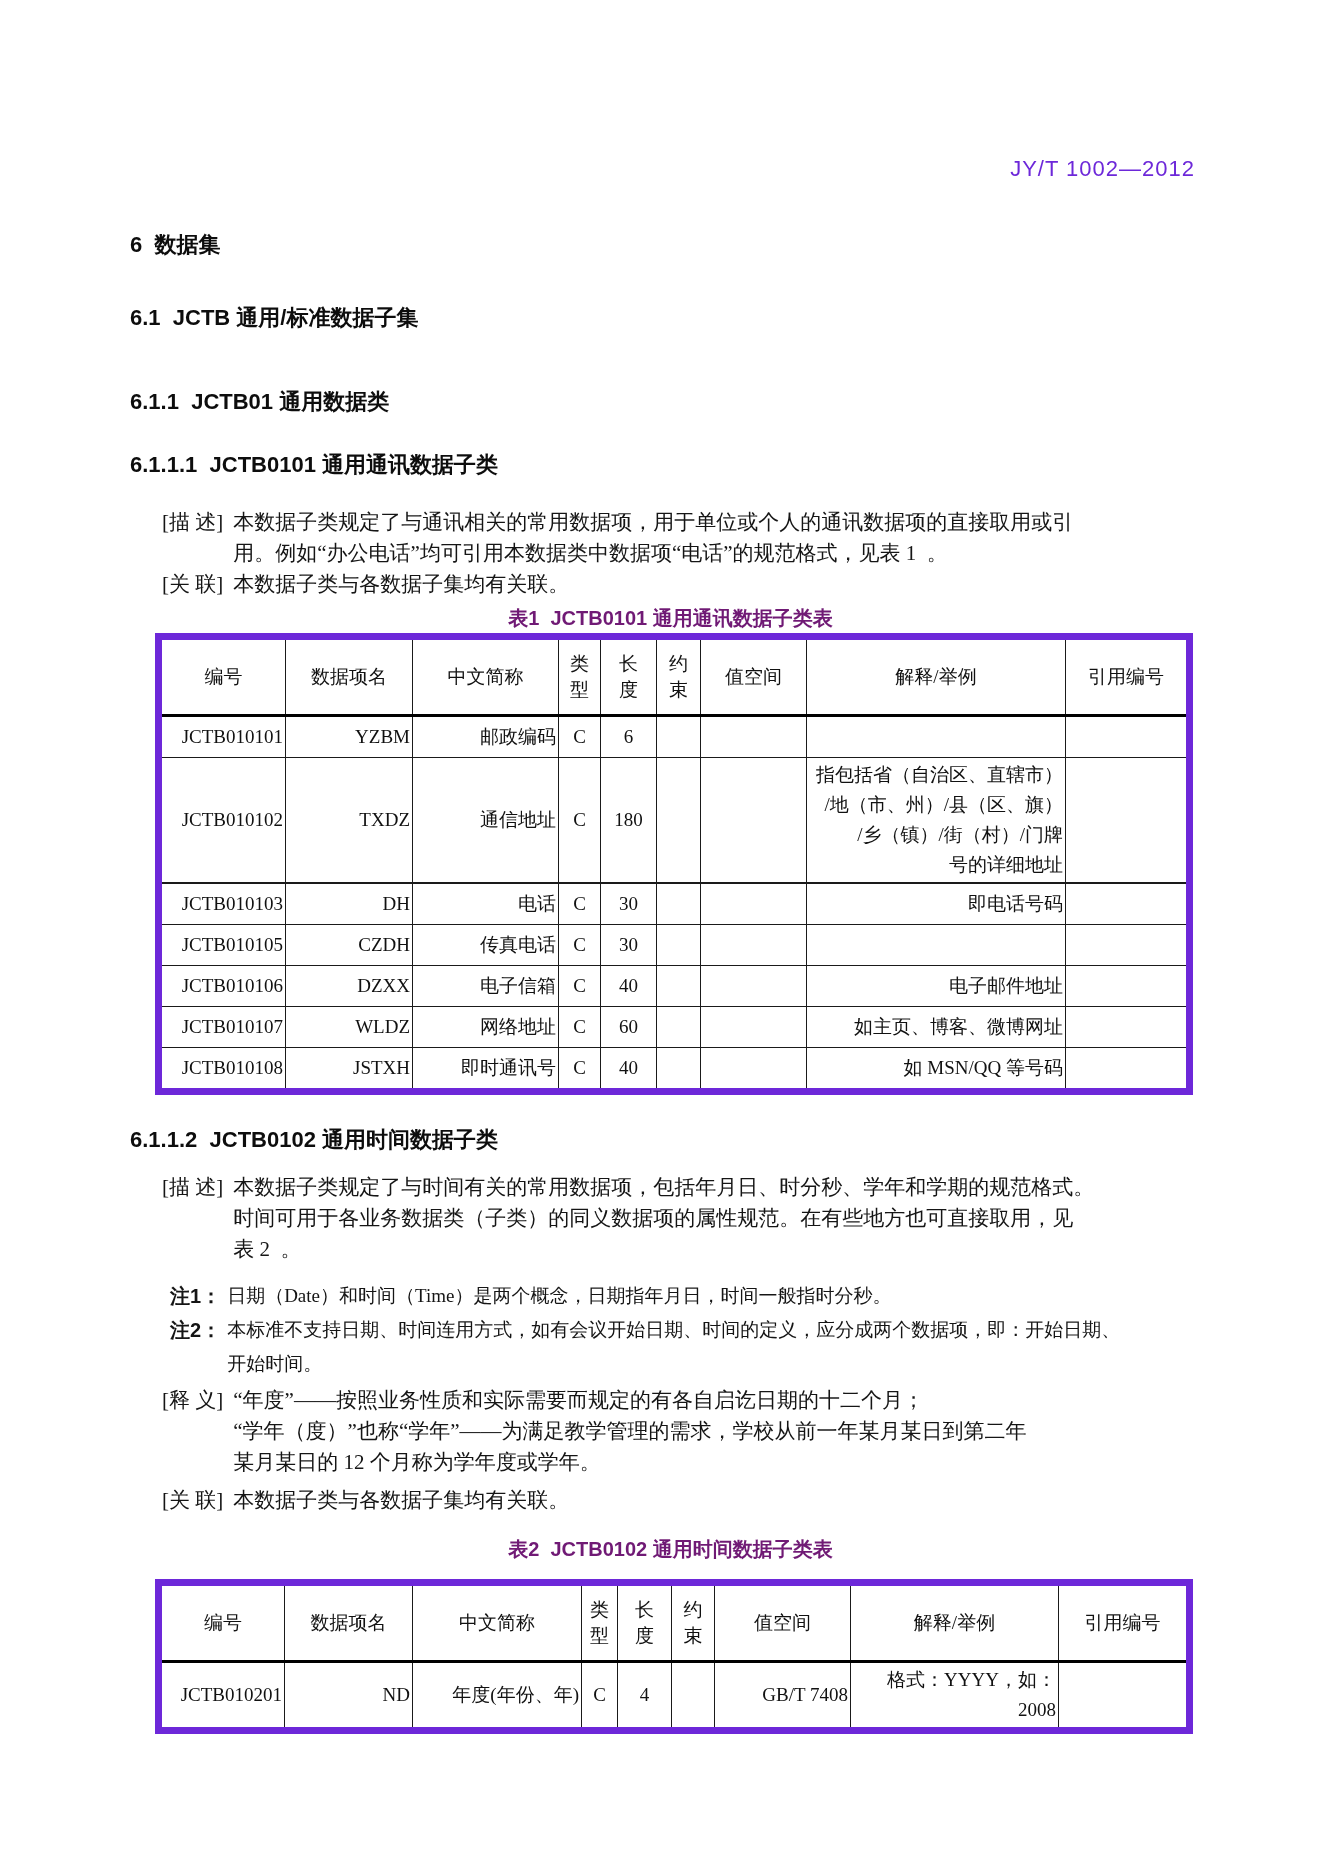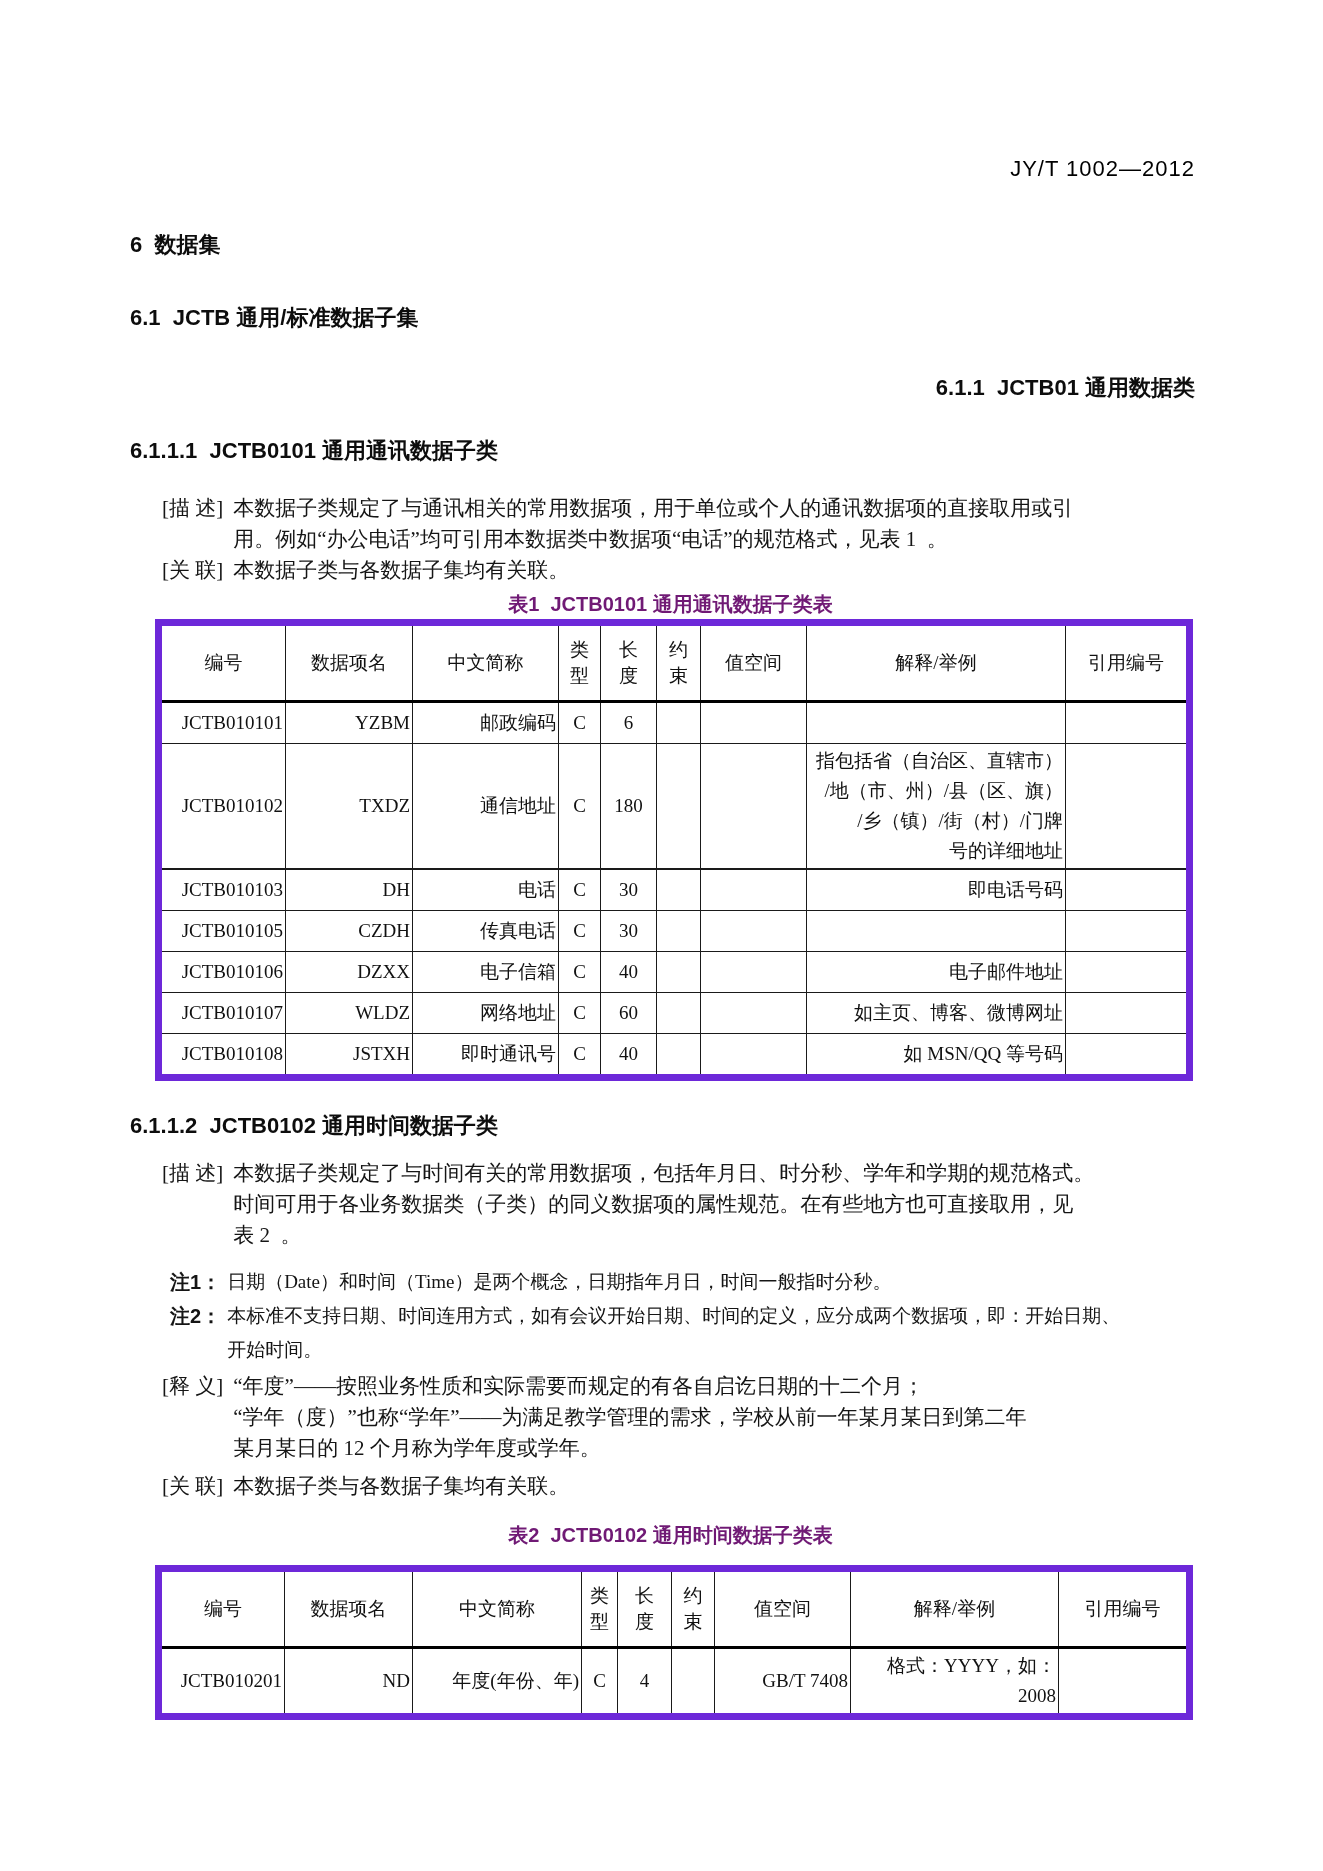--- a/index.html
+++ b/index.html
@@ -3,28 +3,28 @@
 <meta charset="utf-8">
 <style>
   html,body{margin:0;padding:0;background:#ffffff;}
   body{width:1323px;height:1871px;position:relative;overflow:hidden;
        color:#151515;-webkit-font-smoothing:antialiased;}
   .page{position:relative;width:1323px;height:1871px;background:#fff;
         padding:0 128px 0 130px;box-sizing:border-box;
         font-family:"Liberation Serif","DejaVu Serif",serif;}
   .header-right{margin-top:156px;text-align:right;
         font-family:"Liberation Sans","DejaVu Sans",sans-serif;
-        font-size:22px;line-height:26px;letter-spacing:1px;color:#000000;
+        font-size:22px;line-height:26px;letter-spacing:1px;color:#6d28d9;
         white-space:pre-wrap;}
   .h{font-family:"Liberation Sans","DejaVu Sans",sans-serif;
      font-weight:bold;font-size:22px;line-height:26px;color:#0d0d0d;
      white-space:pre-wrap;}
   .h6{margin-top:50px;}
   .h61{margin-top:47px;}
-  .h611{margin-top:44px;text-align:right;}
+  .h611{margin-top:58px;}
   .h6111{margin-top:37px;}
   .h6112{margin-top:32px;}
   .para{display:flex;align-items:flex-start;font-size:21px;line-height:31px;}
   .para .tag{flex:none;white-space:pre;margin-right:10px;}
   .para .ptext{flex:1;white-space:pre-wrap;}
   .indent1{margin-left:32px;}
   .desc1{margin-top:29px;}
   .rel1{margin-top:0;}
   .desc2{margin-top:19px;}
   .note{margin-left:40px;font-size:19px;line-height:34px;}

